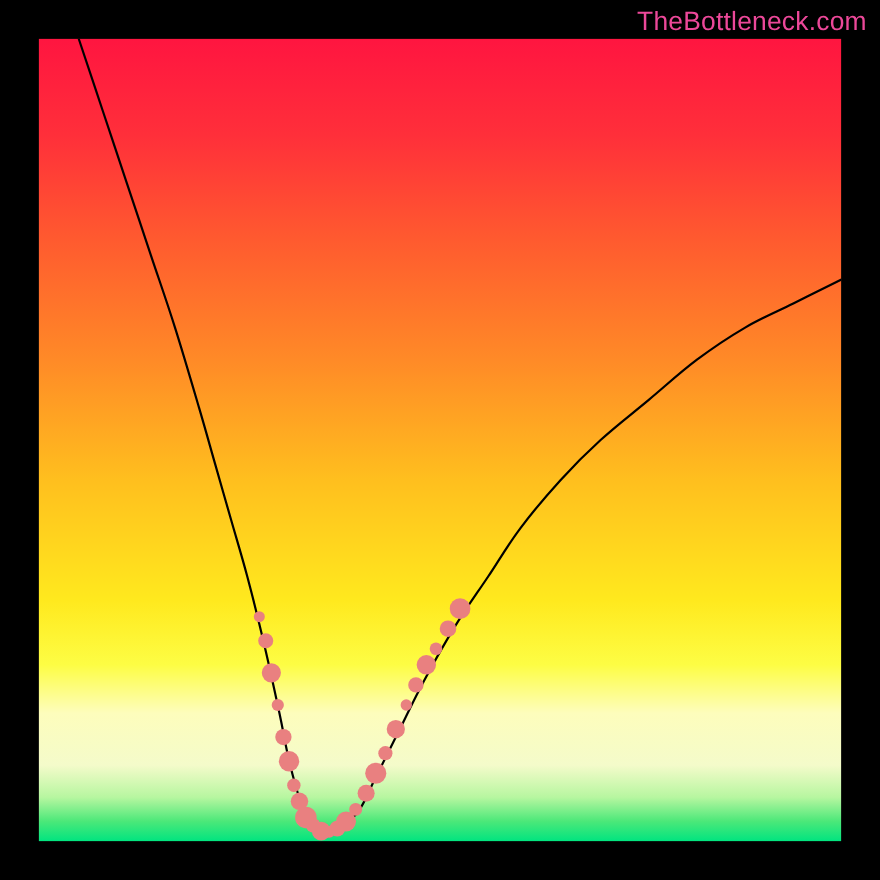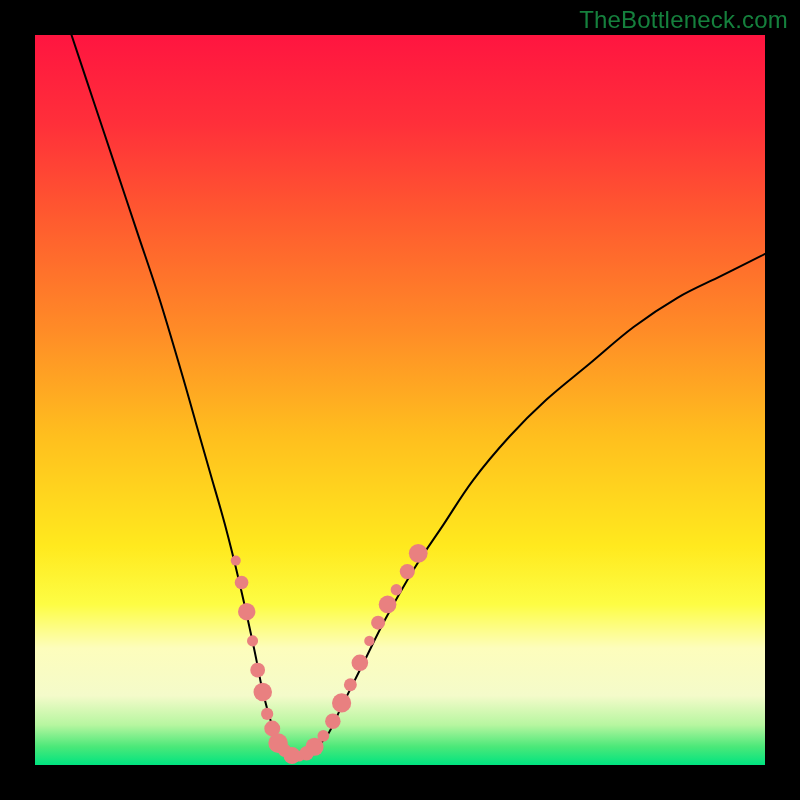--- a/index.html
+++ b/index.html
@@ -15,21 +15,21 @@
     left: 0;
     top: 0;
     width: 800px;
     height: 800px;
     background: #000;
   }
   .watermark {
     position: absolute;
     top: 6px;
     right: 12px;
-    color: #15803d;
+    color: #ec4899;
     font-family: Arial, Helvetica, sans-serif;
     font-size: 24px;
     font-weight: 500;
     letter-spacing: 0.2px;
     z-index: 10;
   }
   .plot {
     position: absolute;
     left: 35px;
     top: 35px;

